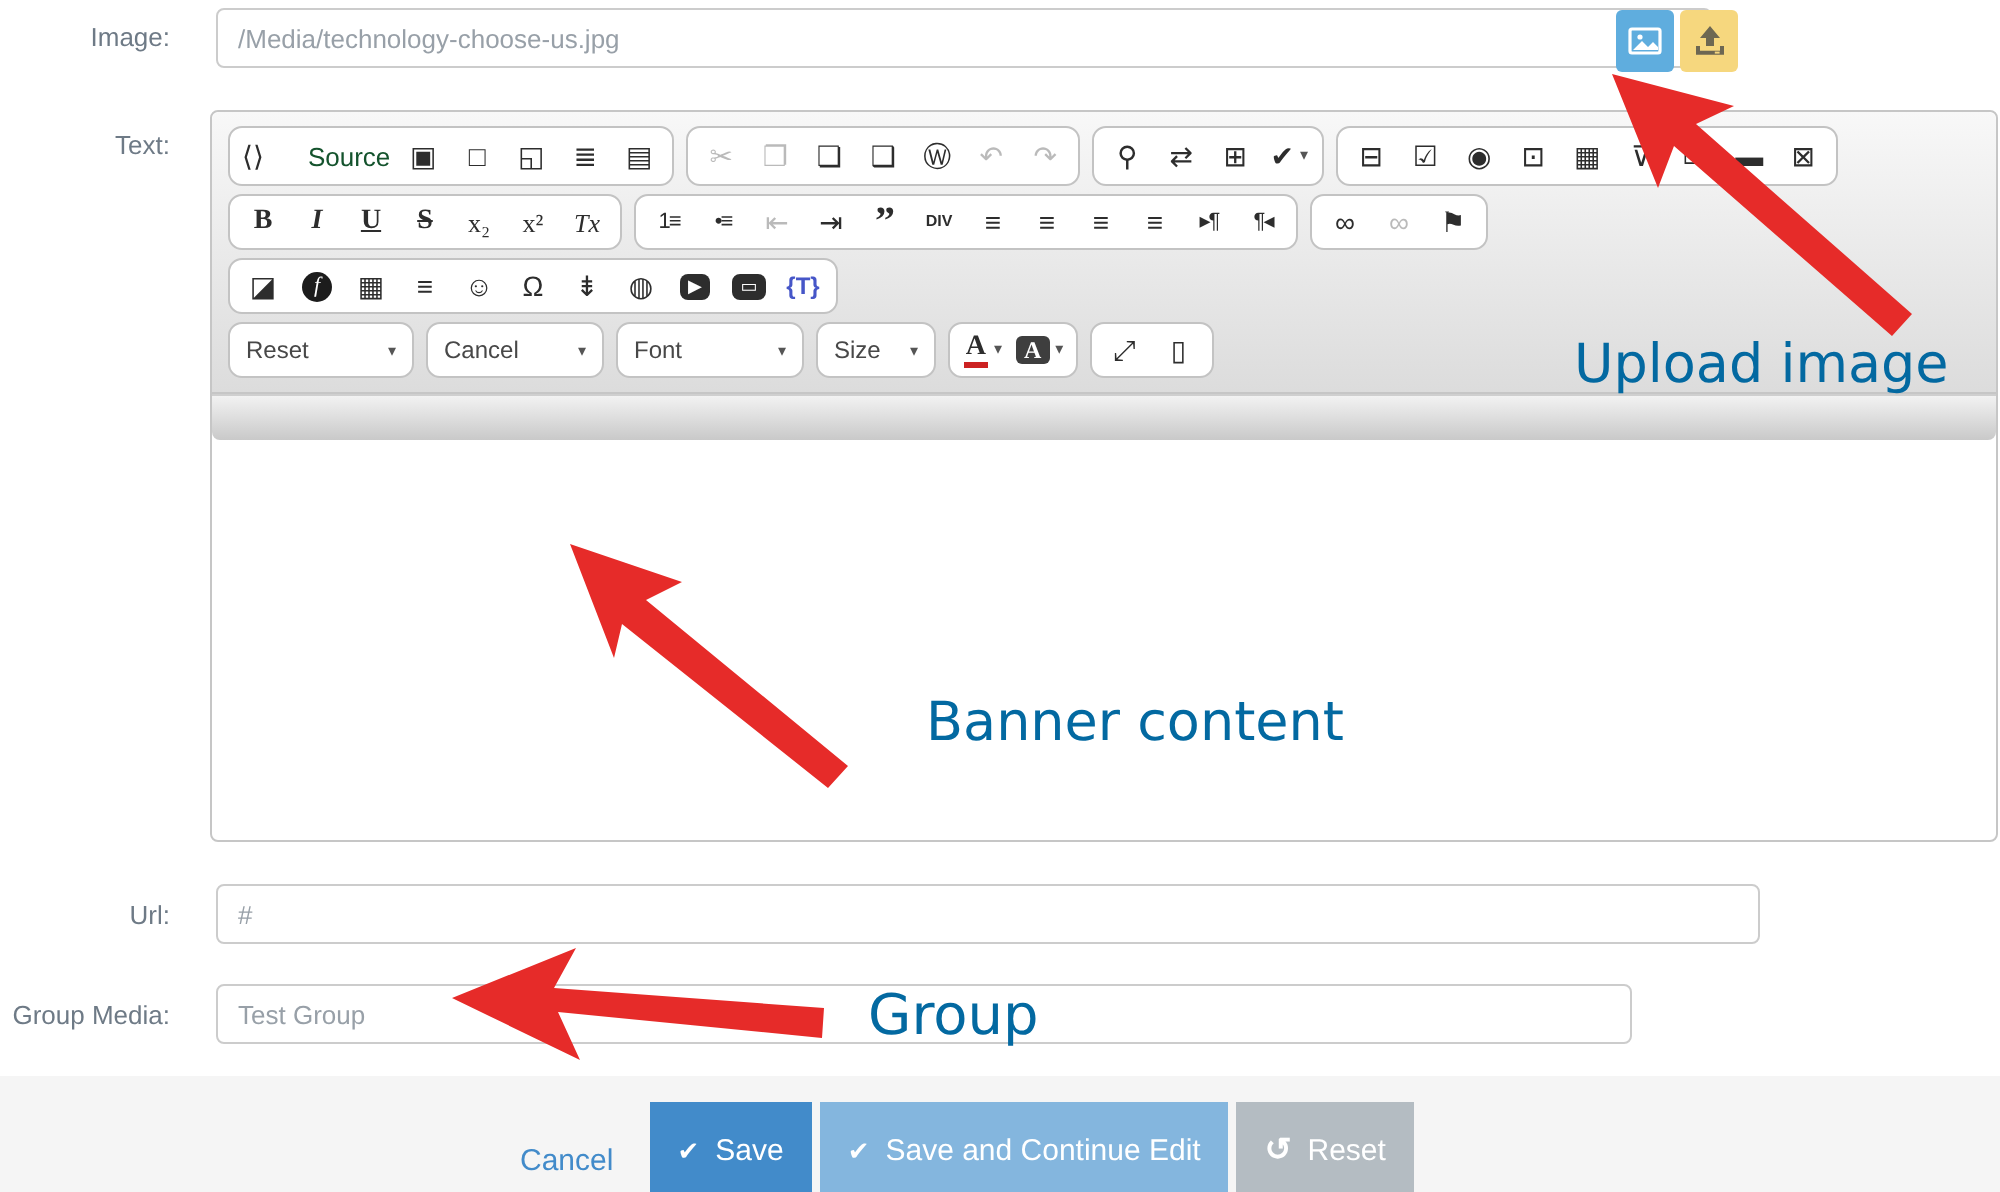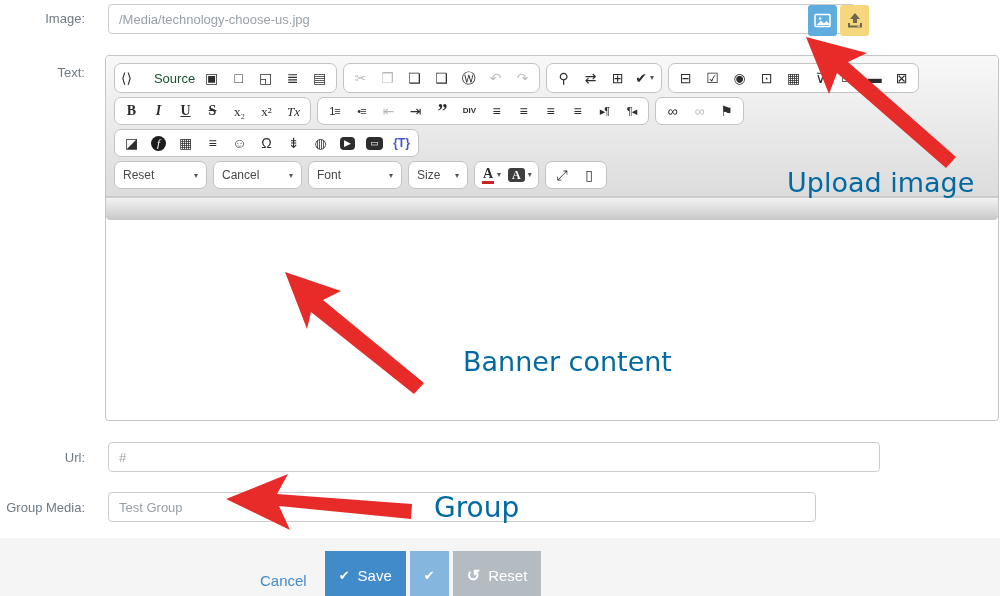--- a/index.html
+++ b/index.html
@@ -360,20 +360,21 @@
 
 <div id="footer" style="background: rgb(245, 245, 245);">
   <div id="footer-actions">
     <a id="btn-cancel" style="color: rgb(66, 139, 202);">Cancel</a>
     <button class="btn" id="btn-save" style="background: rgb(66, 139, 202);">
       <span class="btn-ico">✔</span>
       <span>Save</span>
     </button>
     <button class="btn" id="btn-save-continue" style="background: rgb(132, 182, 222);">
       <span class="btn-ico">✔</span>
+      <span>Save and Continue Edit</span>
     </button>
     <button class="btn" id="btn-reset" style="background: rgb(180, 188, 194);">
       <span class="btn-ico">↺</span>
       <span>Reset</span>
     </button>
   </div>
 </div>
 
 <svg id="arrows" width="1000" height="596" viewBox="0 0 1000 596">
   <path class="arrow" d="M806,37 L867,53 L848,62 L956,157 L946,168 L837,73 L829,94 Z" style="fill: rgb(230, 43, 41);"></path>

